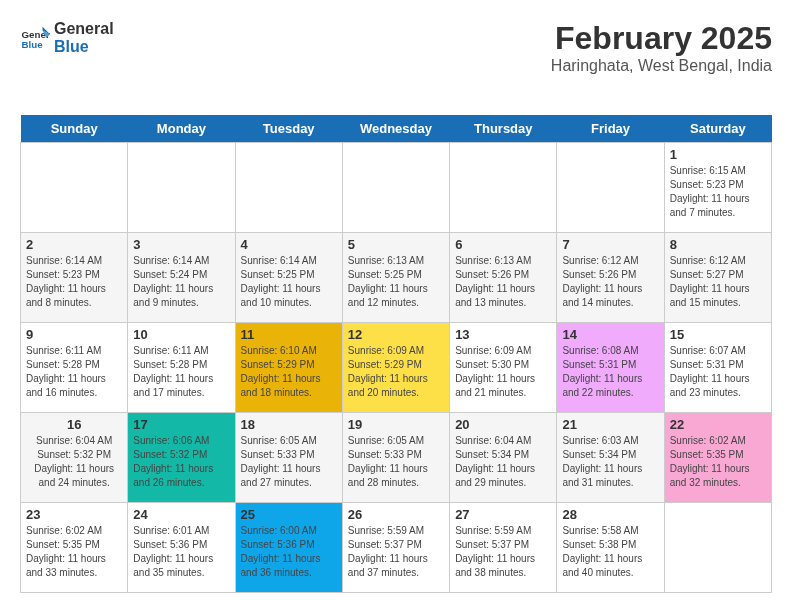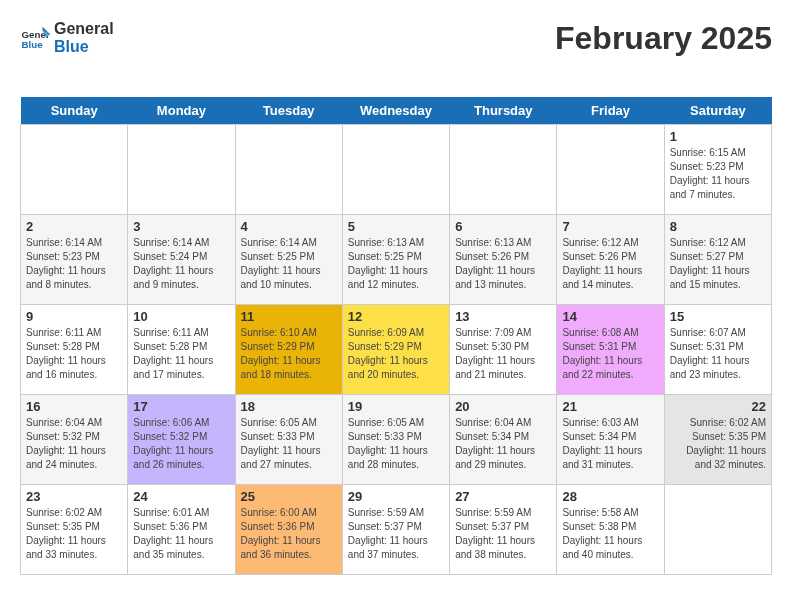--- a/index.html
+++ b/index.html
@@ -97,20 +97,21 @@
       <polygon points="30,5 40,15 30,10" fill="#1a6eb5"></polygon>
       <polygon points="30,10 40,15 35,20" fill="#4a9fd4"></polygon>
     </svg>
     <div>
       <div style="font-size:16px;font-weight:bold;color:#333;line-height:1.1;">General</div>
       <div style="font-size:16px;font-weight:bold;color:#1a6eb5;line-height:1.1;">Blue</div>
     </div>
   </div>
   <div class="title-area">
     <div class="main-title">February 2025</div>
+    <div class="subtitle">Haringhata, West Bengal, India</div>
   </div>
 </div>
 
 <table>
   <thead>
     <tr>
     <th class="day-header">Sunday</th>
         <th class="day-header">Monday</th>
         <th class="day-header">Tuesday</th>
         <th class="day-header">Wednesday</th>
@@ -210,49 +211,49 @@
         </td>
         <td style="background: #fde047;">
           <span class="day-number">12</span>
           <div class="day-info">Sunrise: 6:09 AM
 Sunset: 5:29 PM
 Daylight: 11 hours
 and 20 minutes.</div>
         </td>
         <td style="background: rgb(255, 255, 255);">
           <span class="day-number">13</span>
-          <div class="day-info">Sunrise: 7:09 AM
+          <div class="day-info">Sunrise: 6:09 AM
 Sunset: 5:30 PM
 Daylight: 11 hours
 and 21 minutes.</div>
         </td>
         <td style="background: #f0abfc;">
           <span class="day-number">14</span>
           <div class="day-info">Sunrise: 6:08 AM
 Sunset: 5:31 PM
 Daylight: 11 hours
 and 22 minutes.</div>
         </td>
         <td style="background: rgb(255, 255, 255);">
           <span class="day-number">15</span>
           <div class="day-info">Sunrise: 6:07 AM
 Sunset: 5:31 PM
 Daylight: 11 hours
 and 23 minutes.</div>
         </td>
       </tr>
       <tr class="week-row">
-        <td style="background: rgb(245, 245, 245);">
+        <td style="background: rgb(245, 245, 245); text-align: center;">
           <span class="day-number">16</span>
           <div class="day-info">Sunrise: 6:04 AM
 Sunset: 5:32 PM
 Daylight: 11 hours
 and 24 minutes.</div>
         </td>
-        <td style="background: #c4b5fd;">
+        <td style="background: #14b8a6;">
           <span class="day-number">17</span>
           <div class="day-info">Sunrise: 6:06 AM
 Sunset: 5:32 PM
 Daylight: 11 hours
 and 26 minutes.</div>
         </td>
         <td style="background: rgb(245, 245, 245);">
           <span class="day-number">18</span>
           <div class="day-info">Sunrise: 6:05 AM
 Sunset: 5:33 PM
@@ -273,21 +274,21 @@
 Daylight: 11 hours
 and 29 minutes.</div>
         </td>
         <td style="background: rgb(245, 245, 245);">
           <span class="day-number">21</span>
           <div class="day-info">Sunrise: 6:03 AM
 Sunset: 5:34 PM
 Daylight: 11 hours
 and 31 minutes.</div>
         </td>
-        <td style="background: #e5e5e5; text-align: right;">
+        <td style="background: #f9a8d4;">
           <span class="day-number">22</span>
           <div class="day-info">Sunrise: 6:02 AM
 Sunset: 5:35 PM
 Daylight: 11 hours
 and 32 minutes.</div>
         </td>
       </tr>
       <tr class="week-row">
         <td style="background: rgb(255, 255, 255);">
           <span class="day-number">23</span>
@@ -296,29 +297,29 @@
 Daylight: 11 hours
 and 33 minutes.</div>
         </td>
         <td style="background: rgb(255, 255, 255);">
           <span class="day-number">24</span>
           <div class="day-info">Sunrise: 6:01 AM
 Sunset: 5:36 PM
 Daylight: 11 hours
 and 35 minutes.</div>
         </td>
-        <td style="background: #fdba74;">
+        <td style="background: #0ea5e9;">
           <span class="day-number">25</span>
           <div class="day-info">Sunrise: 6:00 AM
 Sunset: 5:36 PM
 Daylight: 11 hours
 and 36 minutes.</div>
         </td>
         <td style="background: rgb(255, 255, 255);">
-          <span class="day-number">29</span>
+          <span class="day-number">26</span>
           <div class="day-info">Sunrise: 5:59 AM
 Sunset: 5:37 PM
 Daylight: 11 hours
 and 37 minutes.</div>
         </td>
         <td style="background: rgb(255, 255, 255);">
           <span class="day-number">27</span>
           <div class="day-info">Sunrise: 5:59 AM
 Sunset: 5:37 PM
 Daylight: 11 hours

